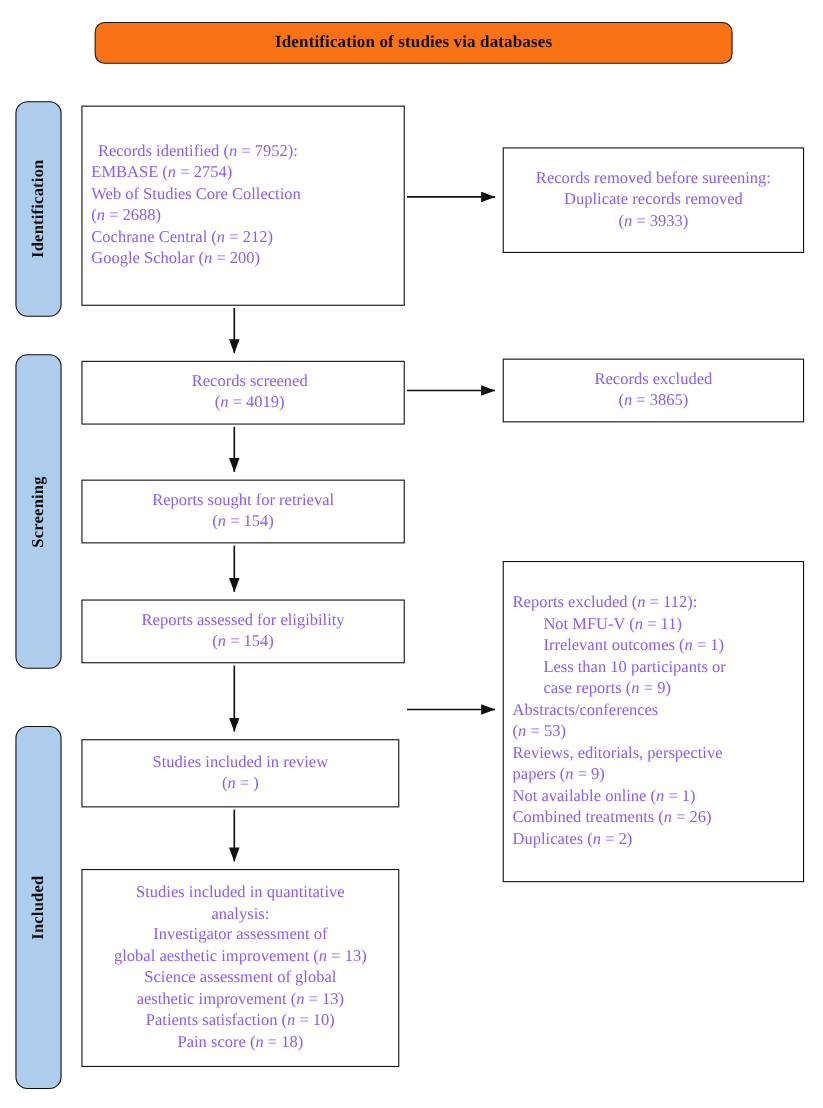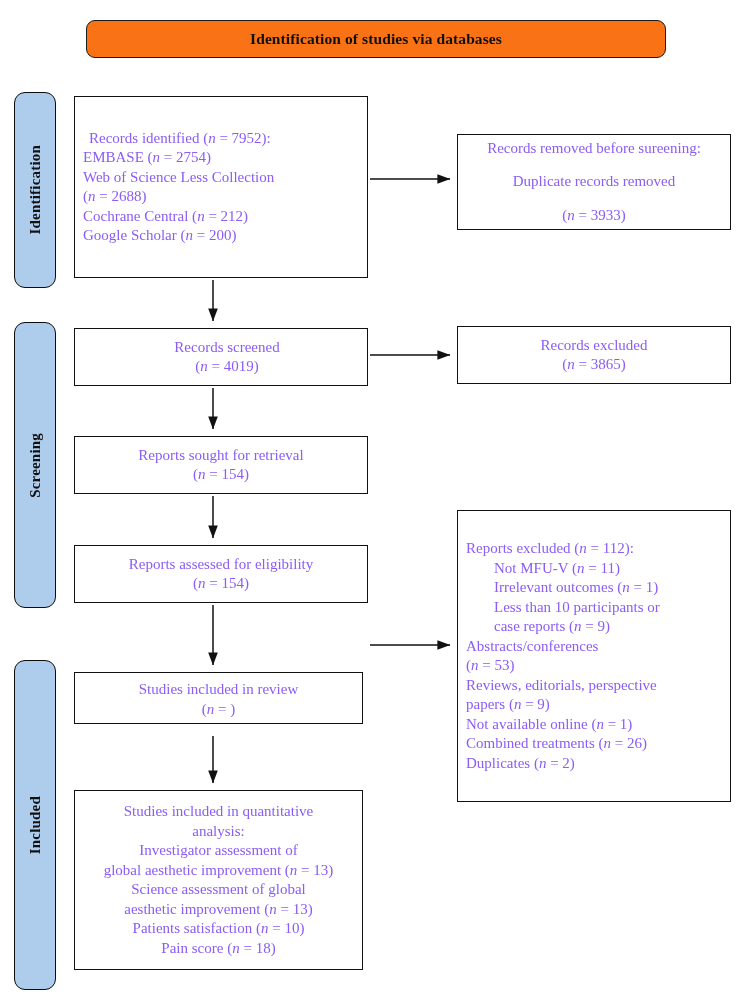--- a/index.html
+++ b/index.html
@@ -89,27 +89,27 @@
     color: #8b5cf6;
   }
   .flow-box.center p { text-align: center; }
   .flow-box.left   p { text-align: left; }
   .flow-box .indent { padding-left: 28px; }
 
   em { font-style: italic; }
 
   
   #box-identified       { left: 74px;  top: 96px;  width: 294px; height: 182px; }
-  #box-removed          { left: 457px; top: 134px; width: 274px; height: 96px; justify-content: space-between;  }
+  #box-removed          { left: 457px; top: 134px; width: 274px; height: 96px;  }
   #box-screened         { left: 74px;  top: 328px; width: 294px; height: 58px; padding-left: 20px;  }
   #box-records-excluded { left: 457px; top: 326px; width: 274px; height: 58px;  }
   #box-sought           { left: 74px;  top: 436px; width: 294px; height: 58px;  }
   #box-assessed         { left: 74px;  top: 545px; width: 294px; height: 58px;  }
   #box-reports-excluded { left: 457px; top: 510px; width: 274px; height: 292px; }
-  #box-included-review  { left: 74px;  top: 672px; width: 289px; height: 52px; justify-content: flex-end;  }
+  #box-included-review  { left: 74px;  top: 672px; width: 289px; height: 62px;  }
   #box-quantitative     { left: 74px;  top: 790px; width: 289px; height: 180px; }
 
   
   .connector { position: absolute; }
   .connector svg { display: block; overflow: visible; }
 </style>
 </head>
 <body>
 
 <div class="canvas">
@@ -124,21 +124,21 @@
   <div class="phase-bar" id="phase-screening">
     <span>Screening</span>
   </div>
   <div class="phase-bar" id="phase-included">
     <span>Included</span>
   </div>
 
   <div class="flow-box left" id="box-identified">
     <p style="padding-left:6px">Records identified (<em>n</em> = 7952):</p>
     <p>EMBASE (<em>n</em> = 2754)</p>
-    <p>Web of Science Less Collection</p>
+    <p>Web of Studies Core Collection</p>
     <p>(<em>n</em> = 2688)</p>
     <p>Cochrane Central (<em>n</em> = 212)</p>
     <p>Google Scholar (<em>n</em> = 200)</p>
   </div>
 
   <div class="flow-box center" id="box-removed">
     <p>Records removed before sureening:</p>
     <p>Duplicate records removed</p>
     <p>(<em>n</em> = 3933)</p>
   </div>

